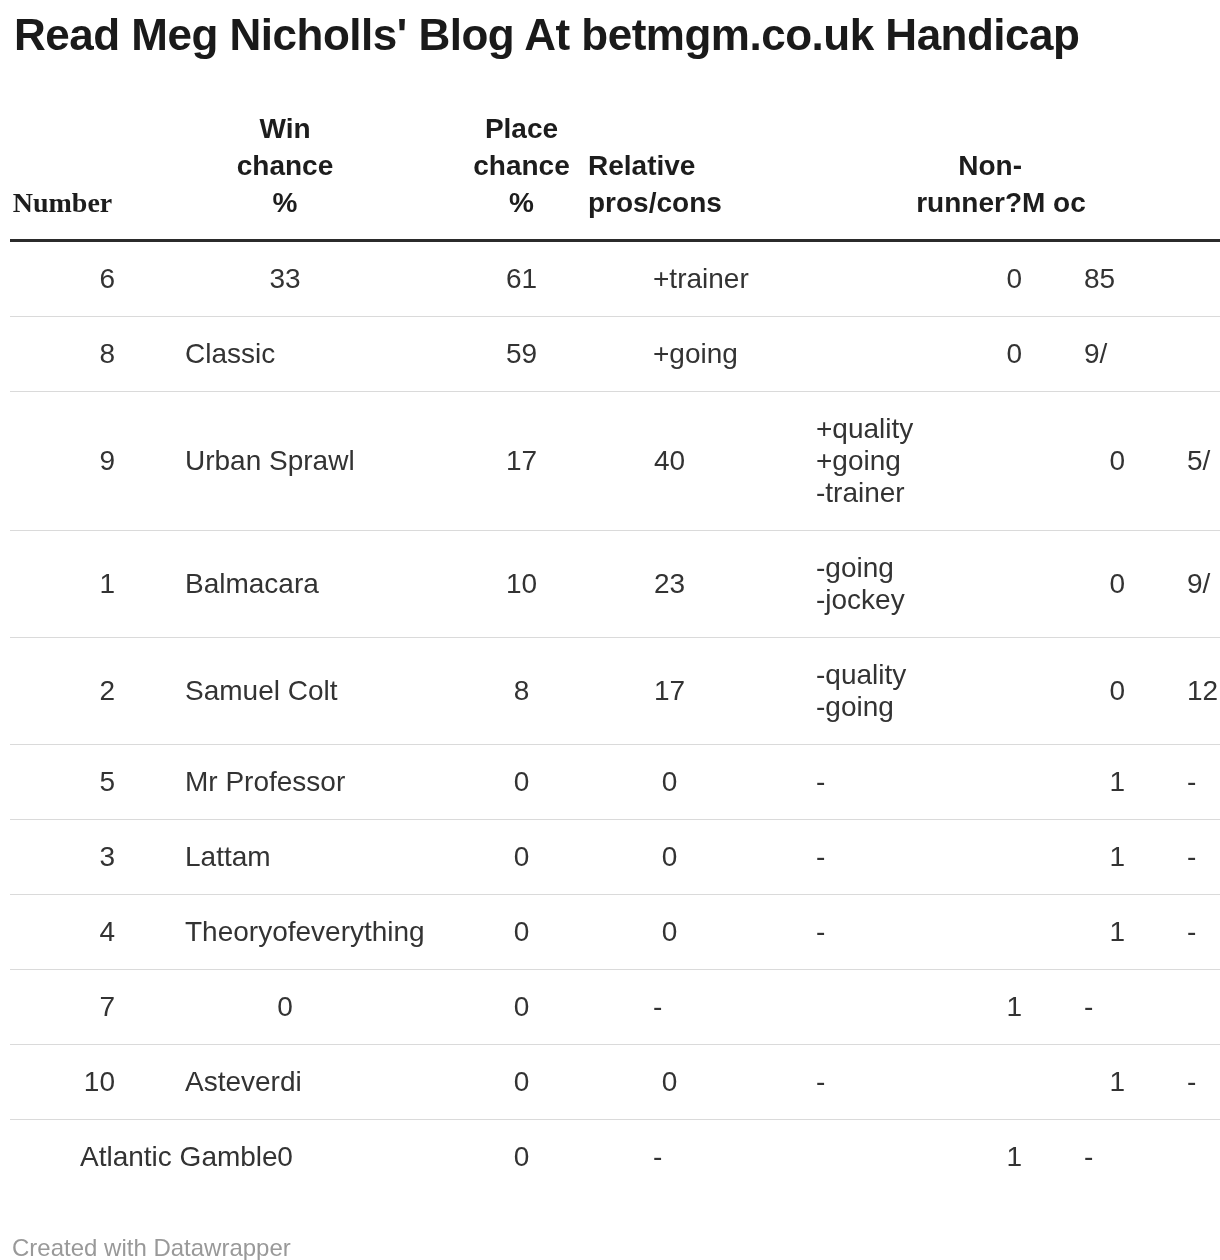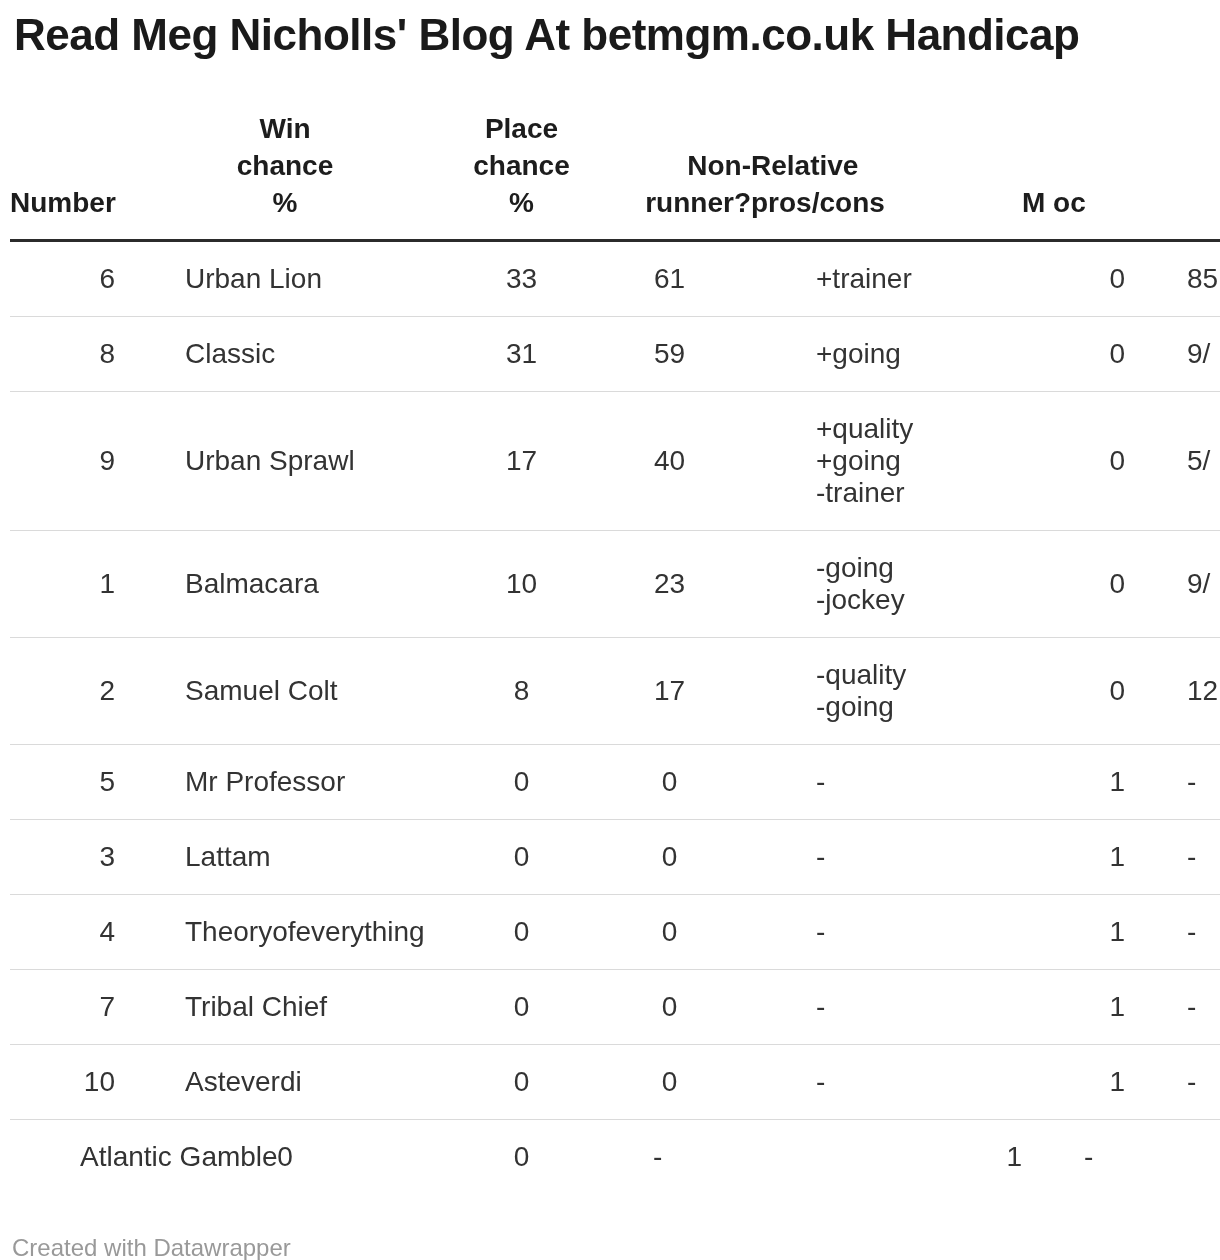--- a/index.html
+++ b/index.html
@@ -53,21 +53,21 @@
   }
   .row:last-child {
     border-bottom: none;
   }
   .cell {
     padding: 21px 0;
     white-space: pre-line;
   }
   .hrow .cell { padding: 0; }
   .c-number  { text-align: right; }
-  .hrow .c-number { text-align: left; white-space: nowrap; }
+  .hrow .c-number { text-align: center; white-space: nowrap; font-family: Liberation Serif, serif; }
   .c-name    { padding-left: 70px; white-space: nowrap; }
   .c-win     { text-align: center; }
   .c-place   { text-align: center; }
   .c-pros    { padding-left: 65px; }
   .c-nonrunner { text-align: right; }
   .c-odds    { padding-left: 62px; white-space: nowrap; }
   .footer {
     margin: 40px 0 0 12px;
     font-size: 24px;
     line-height: 28px;
@@ -84,42 +84,40 @@
   <div class="table">
 
     <div class="hrow">
       <div class="cell c-number">Number</div>
       <div class="cell c-win">Win
 chance
 %</div>
       <div class="cell c-place">Place
 chance
 %</div>
+      <div class="cell c-pros">Relative
+pros/cons</div>
       <div class="cell c-nonrunner">Non-
 runner?</div>
-      <div class="cell c-pros">Relative
-pros/cons</div>
       <div class="cell c-odds">M
 oc</div>
     </div>
 
     <div id="table-body">
         <div class="row">
           <div class="cell c-number">6</div>
-          <div class="cell c-name">Urban Lion</div>
           <div class="cell c-win">33</div>
           <div class="cell c-place">61</div>
           <div class="cell c-pros">+trainer</div>
           <div class="cell c-nonrunner">0</div>
           <div class="cell c-odds">85</div>
         </div>
         <div class="row">
           <div class="cell c-number">8</div>
           <div class="cell c-name">Classic</div>
-          <div class="cell c-win">31</div>
           <div class="cell c-place">59</div>
           <div class="cell c-pros">+going</div>
           <div class="cell c-nonrunner">0</div>
           <div class="cell c-odds">9/</div>
         </div>
         <div class="row">
           <div class="cell c-number">9</div>
           <div class="cell c-name">Urban Sprawl</div>
           <div class="cell c-win">17</div>
           <div class="cell c-place">40</div>
@@ -171,21 +169,20 @@
           <div class="cell c-number">4</div>
           <div class="cell c-name">Theoryofeverything</div>
           <div class="cell c-win">0</div>
           <div class="cell c-place">0</div>
           <div class="cell c-pros">-</div>
           <div class="cell c-nonrunner">1</div>
           <div class="cell c-odds">-</div>
         </div>
         <div class="row">
           <div class="cell c-number">7</div>
-          <div class="cell c-name">Tribal Chief</div>
           <div class="cell c-win">0</div>
           <div class="cell c-place">0</div>
           <div class="cell c-pros">-</div>
           <div class="cell c-nonrunner">1</div>
           <div class="cell c-odds">-</div>
         </div>
         <div class="row">
           <div class="cell c-number">10</div>
           <div class="cell c-name">Asteverdi</div>
           <div class="cell c-win">0</div>

